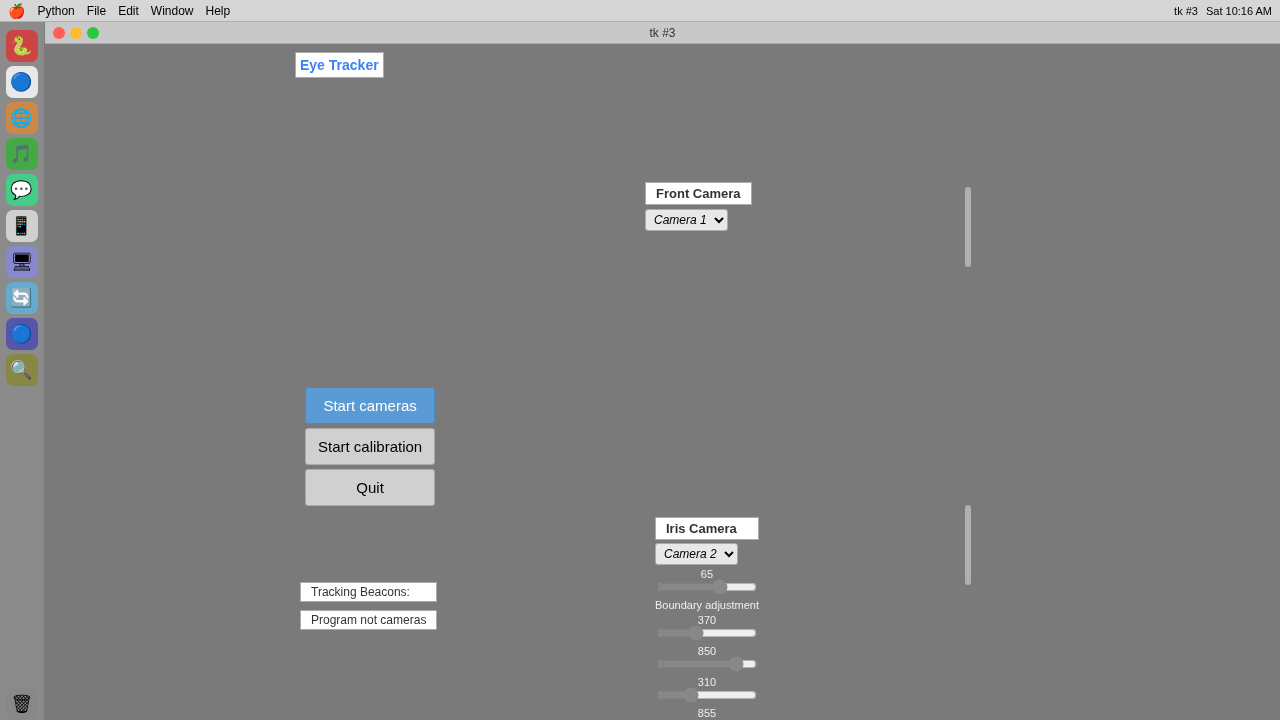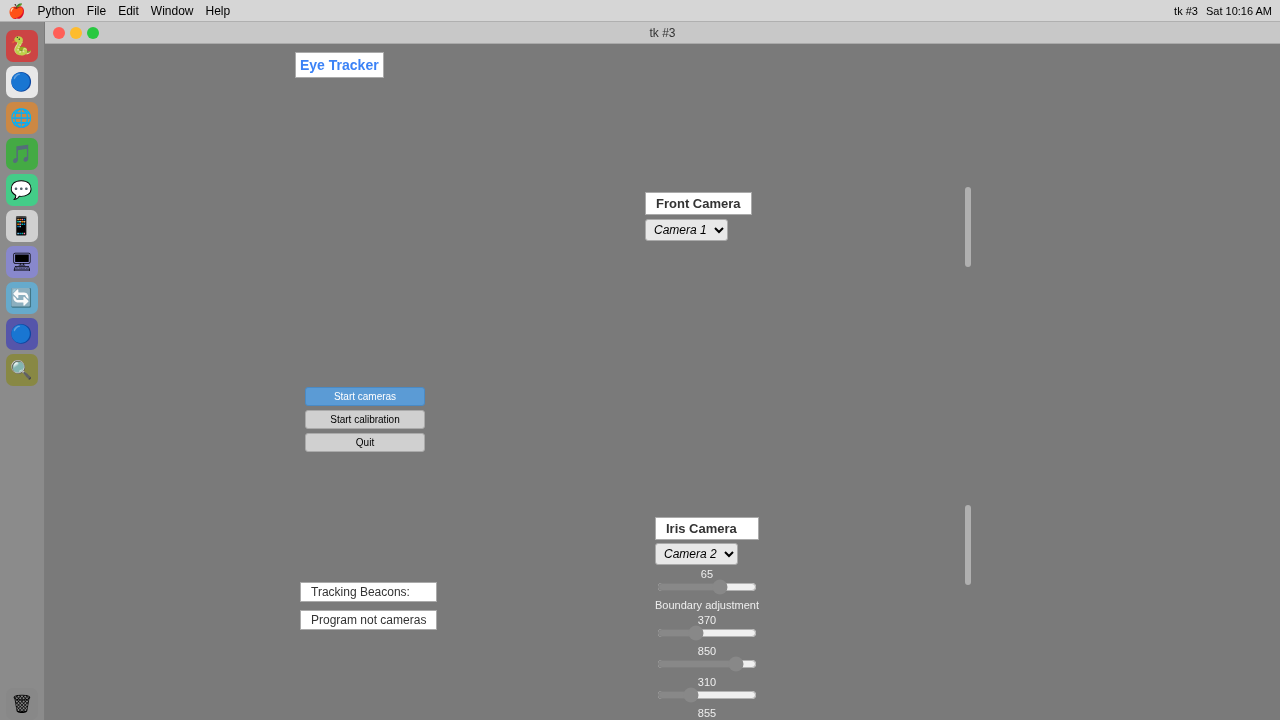--- a/index.html
+++ b/index.html
@@ -147,22 +147,22 @@
     .buttons-area {
       position: absolute;
       top: 365px;
       left: 260px;
       display: flex;
       flex-direction: column;
       gap: 4px;
     }
 
     .app-button {
-      padding: 3px 12px;
-      font-size: 10px;
+      padding: 9px 12px;
+      font-size: 15px;
       cursor: pointer;
       background: #d0d0d0;
       border: 1px solid #aaa;
       border-radius: 3px;
       color: #000;
       text-align: center;
       min-width: 120px;
     }
     .app-button.active {
       background: #5b9bd5;
@@ -185,21 +185,21 @@
       border: 1px solid #aaa;
       padding: 2px 10px;
       font-size: 12px;
       color: #333;
       min-width: 120px;
     }
 
     
     .front-camera-section {
       position: absolute;
-      top: 170px;
+      top: 160px;
       left: 600px;
       display: flex;
       flex-direction: column;
       gap: 4px;
     }
 
     .section-label {
       background: white;
       border: 1px solid #aaa;
       padding: 3px 10px;

